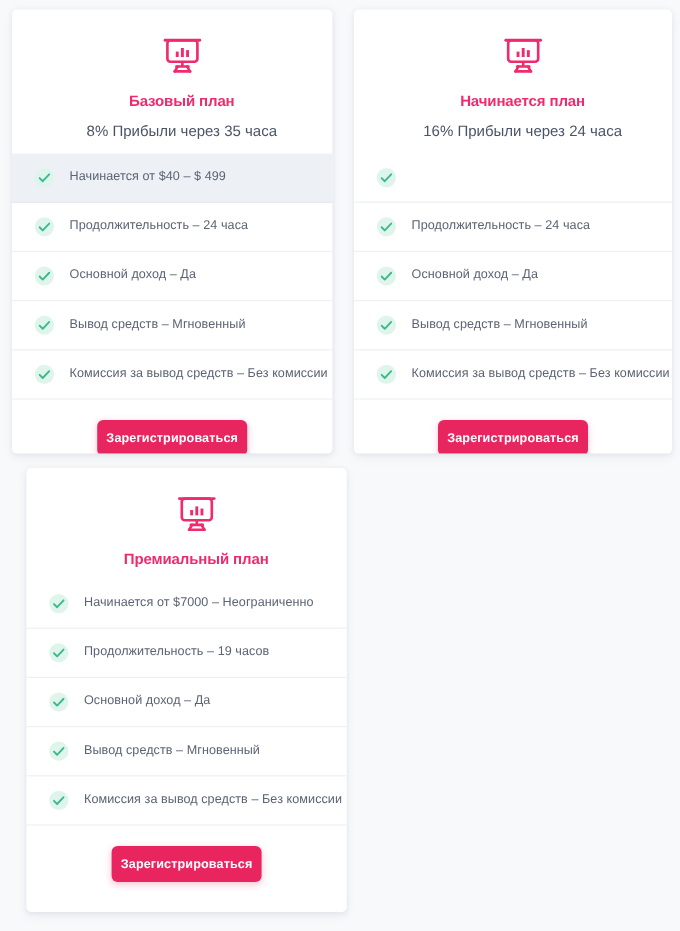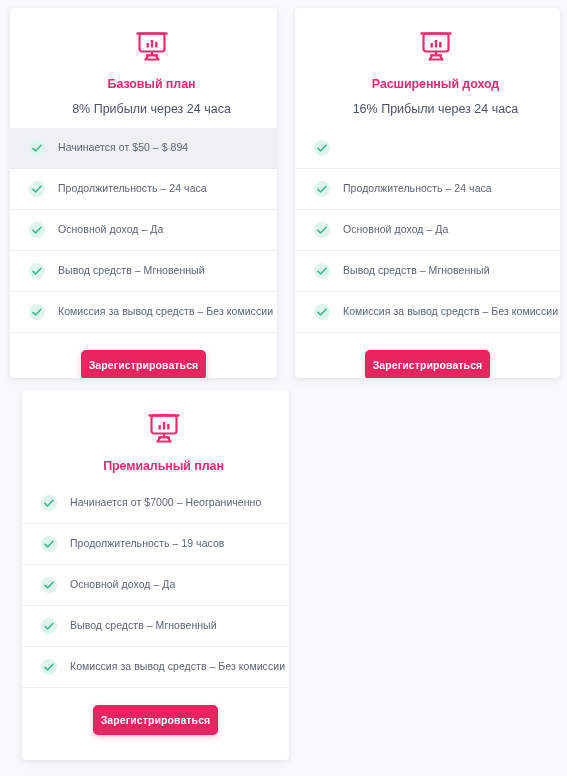--- a/index.html
+++ b/index.html
@@ -142,30 +142,30 @@
           <rect x="14.8" y="10" width="2.4" height="7.5" fill="#ef2b6d"></rect>
           <rect x="19.1" y="11.8" width="2.4" height="5.7" fill="#ef2b6d"></rect>
           <line x1="16" y1="21.5" x2="16" y2="25" stroke="#ef2b6d" stroke-width="2.2"></line>
           <line x1="9.5" y1="29.5" x2="22.5" y2="29.5" stroke="#ef2b6d" stroke-width="2.2" stroke-linecap="round"></line>
           <line x1="12" y1="25.3" x2="9.8" y2="29.4" stroke="#ef2b6d" stroke-width="2.2" stroke-linecap="round"></line>
           <line x1="20" y1="25.3" x2="22.2" y2="29.4" stroke="#ef2b6d" stroke-width="2.2" stroke-linecap="round"></line>
           <line x1="11" y1="25.4" x2="21" y2="25.4" stroke="#ef2b6d" stroke-width="2.2" stroke-linecap="round"></line>
         </svg>
       </span>
       <div class="plan-title">Базовый план</div>
-      <div class="plan-subtitle">8% Прибыли через 24 часа</div>
+      <div class="plan-subtitle">8% Прибыли через 35 часа</div>
     </div>
     <ul class="features">
       <li class="feature highlight">
         <span class="check-icon">
           <svg width="10" height="9" viewBox="0 0 10 9" fill="none" xmlns="http://www.w3.org/2000/svg">
             <path d="M1 4.4L3.6 7L9 1.3" stroke="#3cba8f" stroke-width="1.6" stroke-linecap="round" stroke-linejoin="round"></path>
           </svg>
         </span>
-        <span class="feature-label">Начинается от $50 – $ 894</span>
+        <span class="feature-label">Начинается от $40 – $ 499</span>
       </li>
       <li class="feature">
         <span class="check-icon">
           <svg width="10" height="9" viewBox="0 0 10 9" fill="none" xmlns="http://www.w3.org/2000/svg">
             <path d="M1 4.4L3.6 7L9 1.3" stroke="#3cba8f" stroke-width="1.6" stroke-linecap="round" stroke-linejoin="round"></path>
           </svg>
         </span>
         <span class="feature-label">Продолжительность – 24 часа</span>
       </li>
       <li class="feature">
@@ -207,21 +207,21 @@
           <rect x="10.5" y="13" width="2.4" height="4.5" fill="#ef2b6d"></rect>
           <rect x="14.8" y="10" width="2.4" height="7.5" fill="#ef2b6d"></rect>
           <rect x="19.1" y="11.8" width="2.4" height="5.7" fill="#ef2b6d"></rect>
           <line x1="16" y1="21.5" x2="16" y2="25" stroke="#ef2b6d" stroke-width="2.2"></line>
           <line x1="9.5" y1="29.5" x2="22.5" y2="29.5" stroke="#ef2b6d" stroke-width="2.2" stroke-linecap="round"></line>
           <line x1="12" y1="25.3" x2="9.8" y2="29.4" stroke="#ef2b6d" stroke-width="2.2" stroke-linecap="round"></line>
           <line x1="20" y1="25.3" x2="22.2" y2="29.4" stroke="#ef2b6d" stroke-width="2.2" stroke-linecap="round"></line>
           <line x1="11" y1="25.4" x2="21" y2="25.4" stroke="#ef2b6d" stroke-width="2.2" stroke-linecap="round"></line>
         </svg>
       </span>
-      <div class="plan-title">Расширенный доход</div>
+      <div class="plan-title">Начинается план</div>
       <div class="plan-subtitle">16% Прибыли через 24 часа</div>
     </div>
     <ul class="features">
       <li class="feature">
         <span class="check-icon">
           <svg width="10" height="9" viewBox="0 0 10 9" fill="none" xmlns="http://www.w3.org/2000/svg">
             <path d="M1 4.4L3.6 7L9 1.3" stroke="#3cba8f" stroke-width="1.6" stroke-linecap="round" stroke-linejoin="round"></path>
           </svg>
         </span>
       </li>

